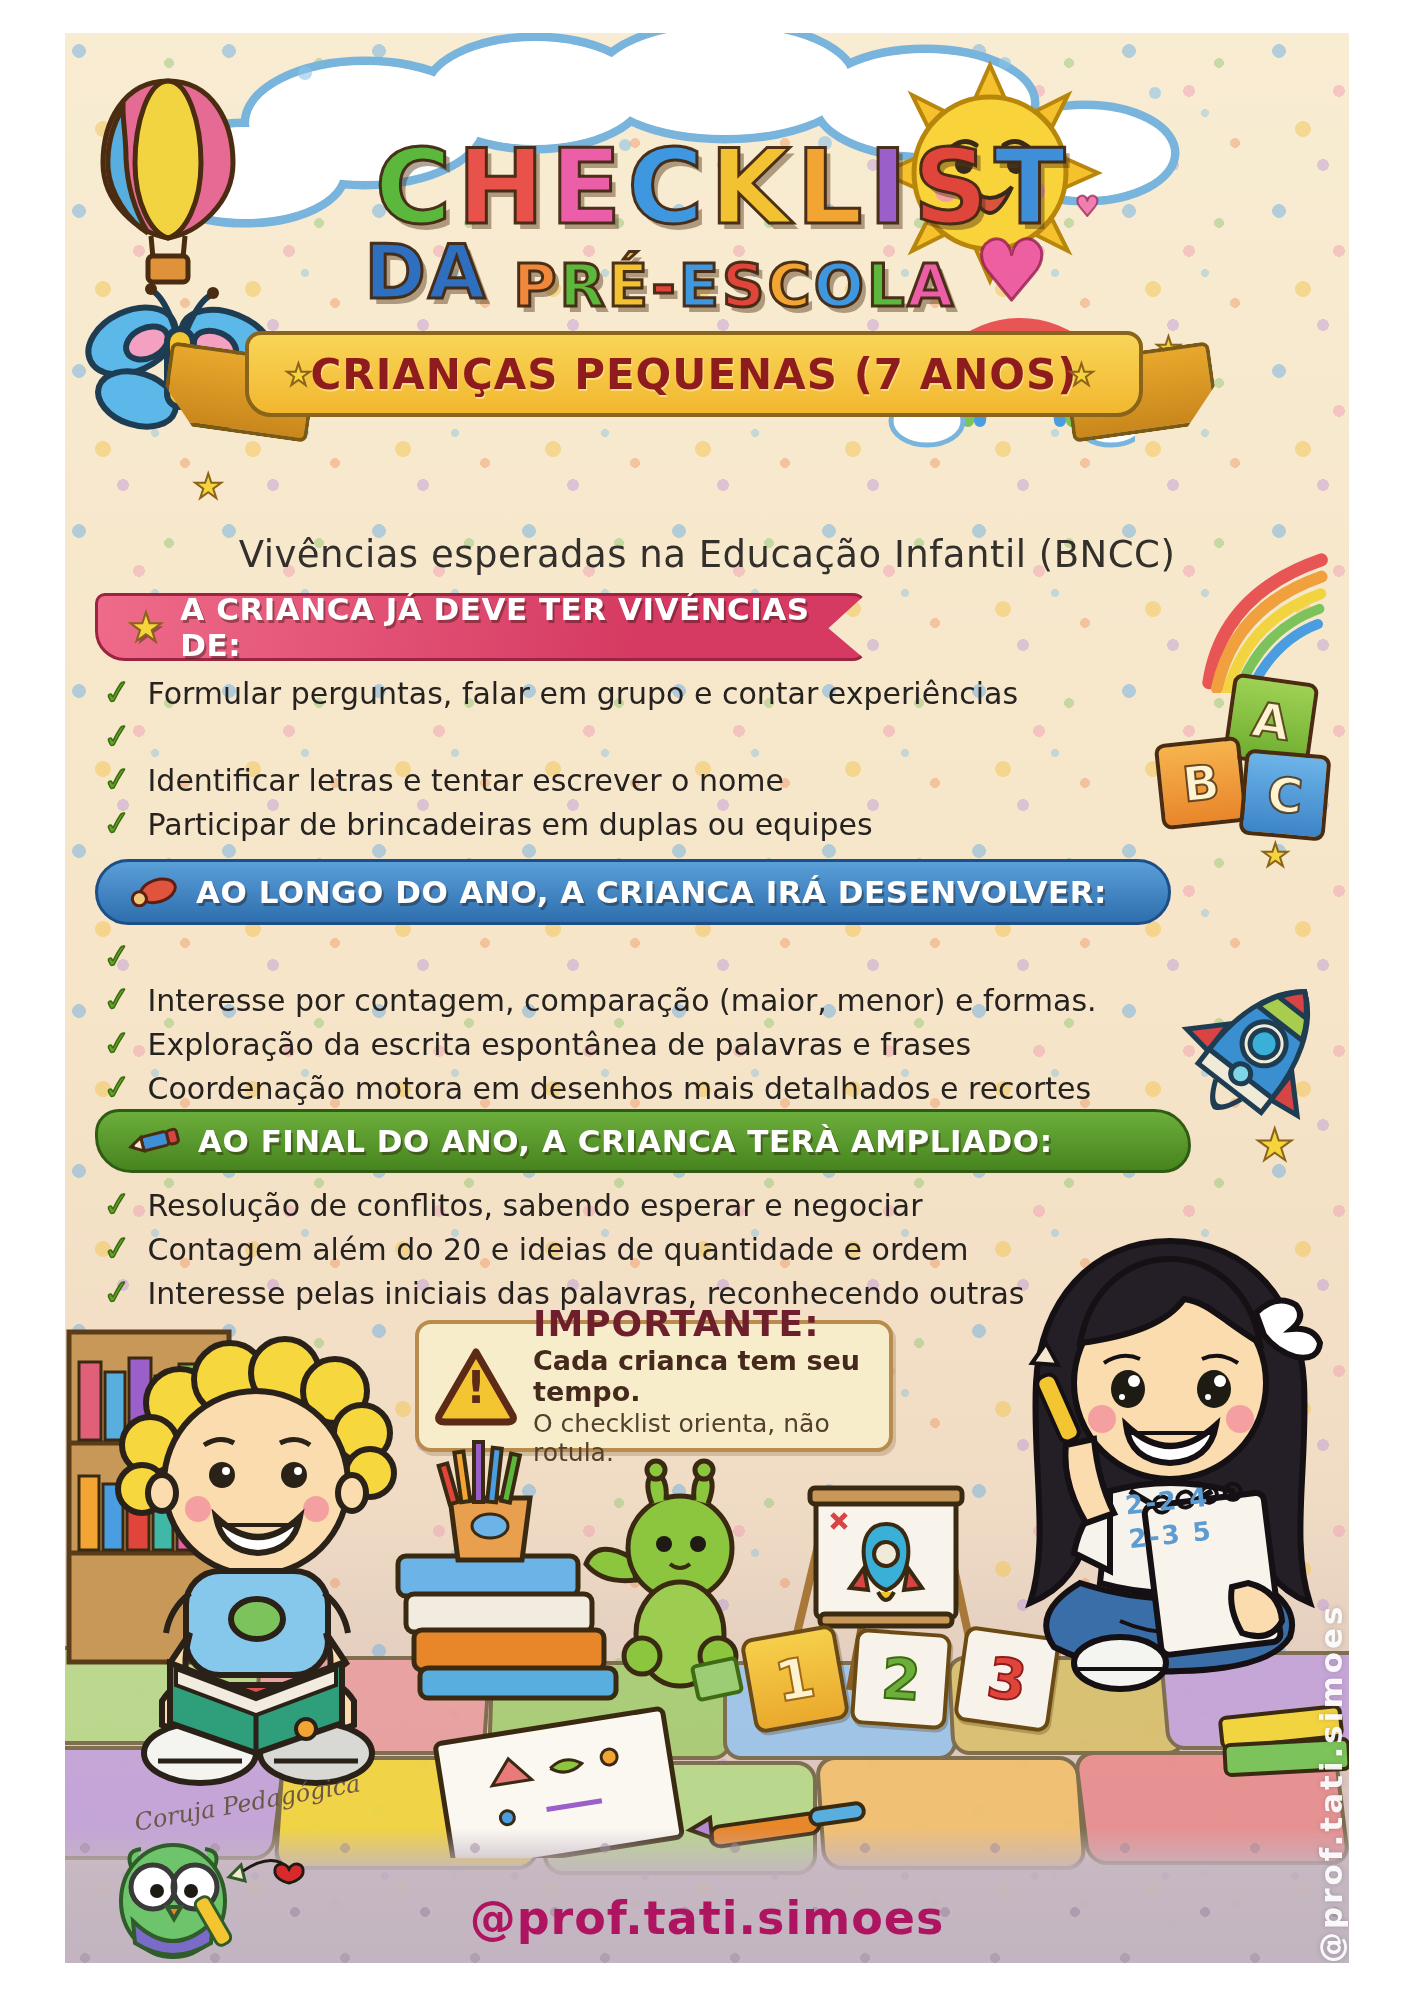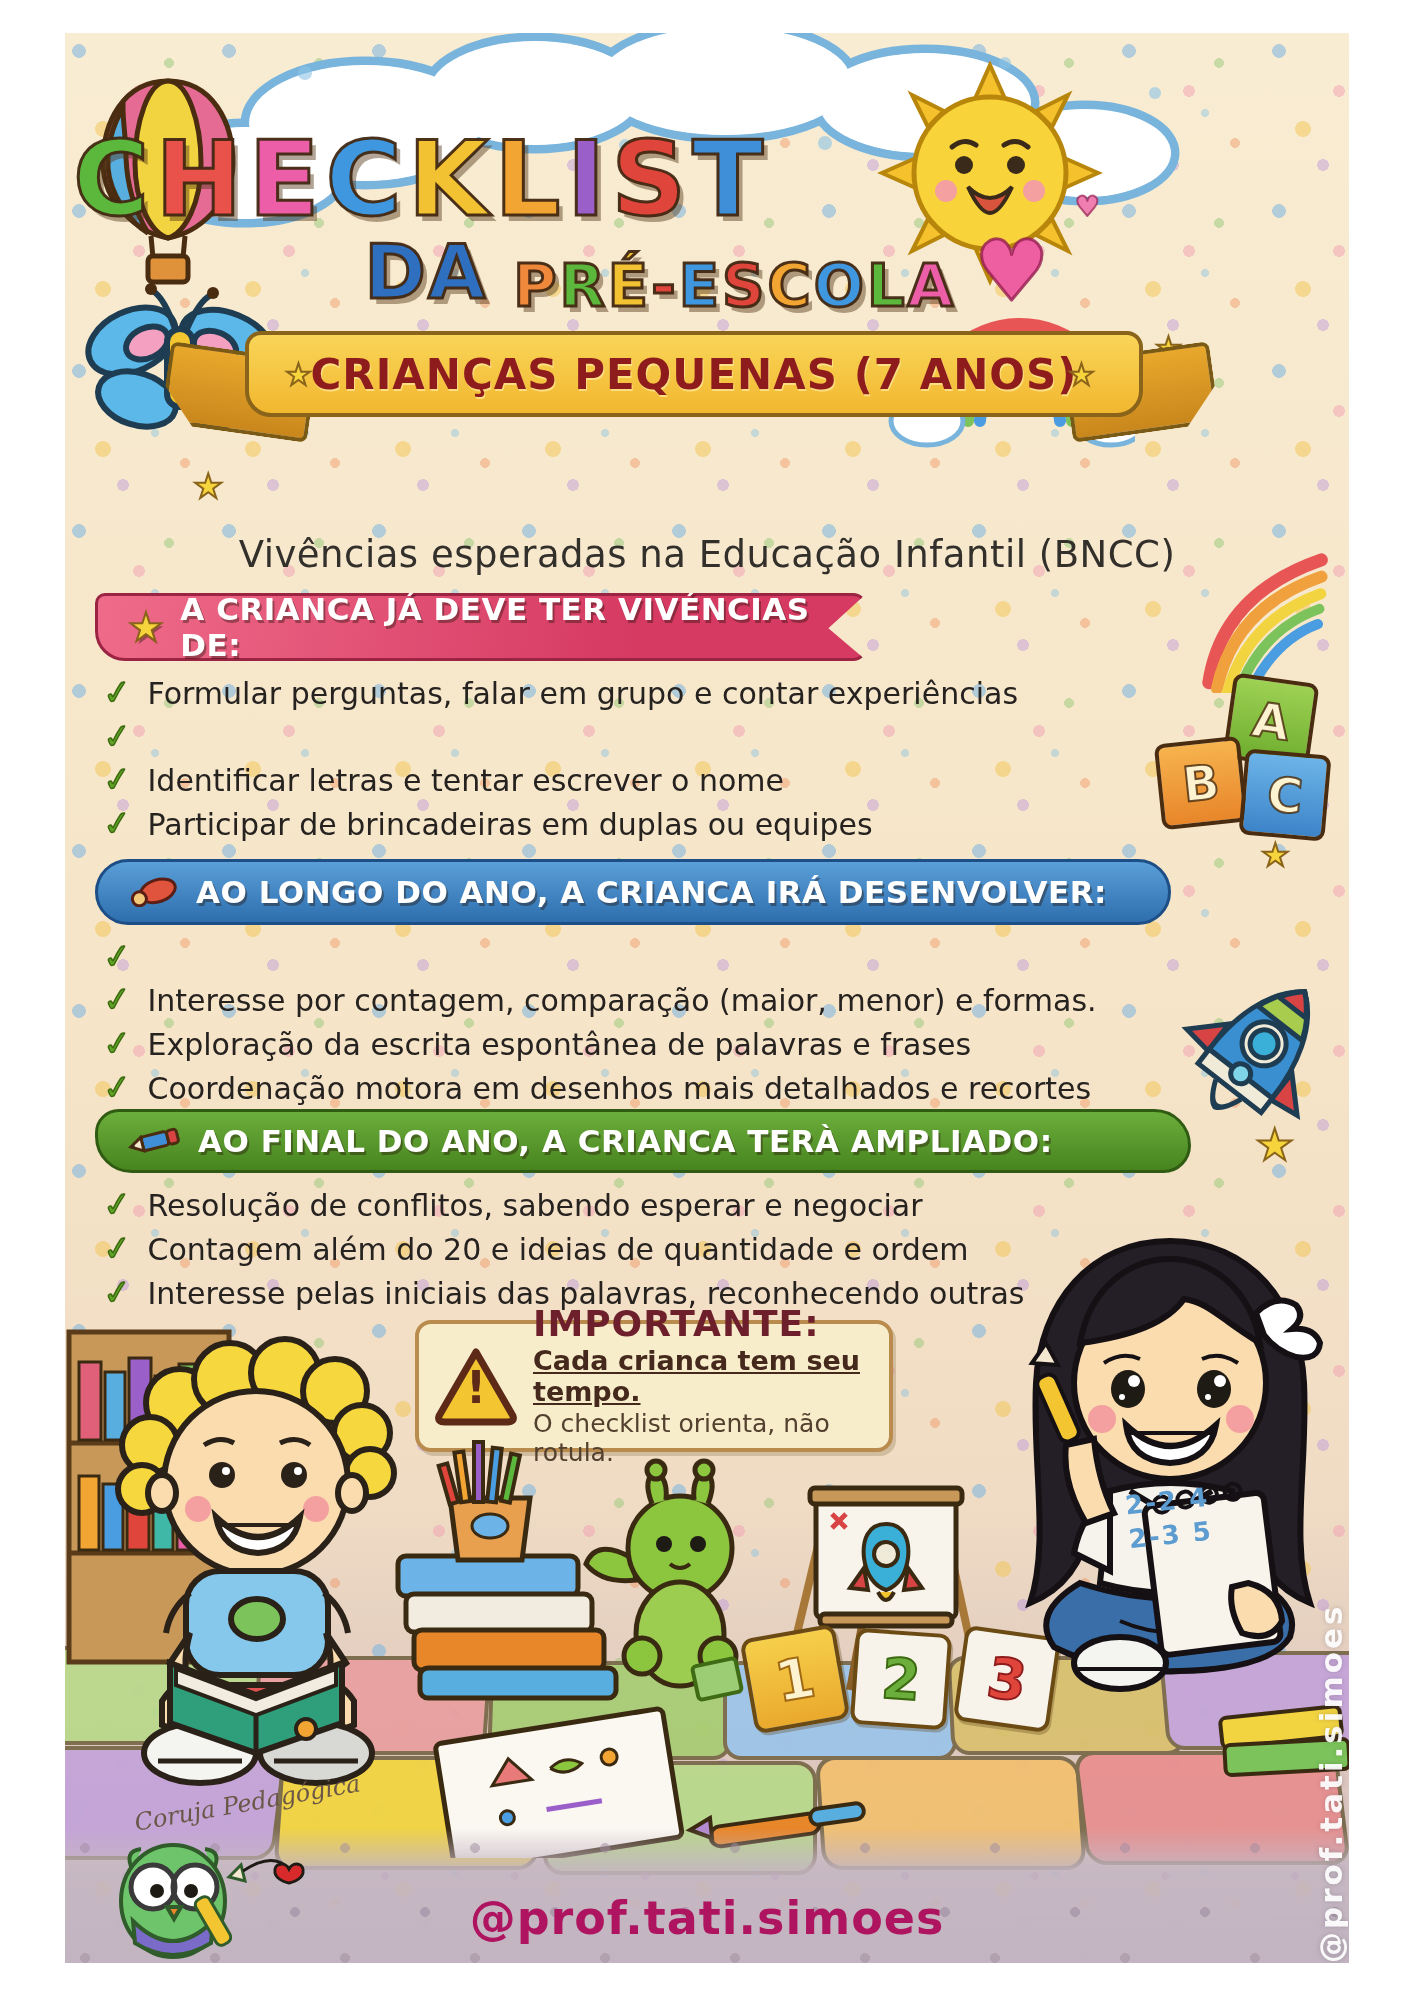--- a/index.html
+++ b/index.html
@@ -14,22 +14,22 @@
       radial-gradient(6px 6px at 58px 132px, rgba(188,150,220,.45) 97%, transparent),
       radial-gradient(5px 5px at 120px 110px, rgba(240,150,100,.45) 97%, transparent),
       radial-gradient(4px 4px at 90px 80px, rgba(120,190,230,.4) 97%, transparent),
       linear-gradient(180deg,#f8ecd2 0%,#f6e5c8 50%,#f0dcc4 76%,#dcc6be 90%,#ccbec8 100%);
     background-size:150px 160px,150px 160px,150px 160px,150px 160px,150px 160px,150px 160px,150px 160px,100% 100%;}
   .abs{position:absolute;}
 
   
   .cloudsvg{left:0;top:0;}
   
-  .title1{left:0;top:86px;width:100%;font-weight:bold;font-size:104px;
-          letter-spacing:6px;margin:8px;line-height:1;}
+  .title1{left:0;top:86px;width:100%;text-align:center;font-weight:bold;font-size:104px;
+          letter-spacing:6px;margin:16px;line-height:1;}
   .title2{left:0;top:196px;width:100%;text-align:center;font-weight:bold;margin:0;line-height:1;}
   .ltr{-webkit-text-stroke:3px rgba(66,40,18,.95);text-shadow:5px 6px 0 rgba(85,55,25,.45);}
   .title-da{font-size:74px;letter-spacing:2px;margin-right:26px;vertical-align:8px;}
   .title-main{font-size:59px;letter-spacing:3px;}
   .heart-big{font-size:84px;color:#ee5fa2;-webkit-text-stroke:3px rgba(150,30,80,.8);
              margin-left:18px;vertical-align:6px;}
 
   
   .ribbon{left:100px;top:292px;width:1050px;height:96px;}
   .ribbon .flap{position:absolute;top:26px;width:140px;height:74px;background:linear-gradient(#e8a82c,#c9871c);
@@ -71,21 +71,21 @@
 
   
   .important{left:350px;top:1287px;width:478px;height:132px;background:#f8edcb;
              border:4px solid #b98c4e;border-radius:16px;box-shadow:3px 4px 0 rgba(120,90,50,.25);
              display:flex;align-items:center;gap:14px;padding:0 14px;box-sizing:border-box;}
   .warn{position:relative;width:86px;height:80px;flex:0 0 auto;}
   .warn svg{display:block;}
   .warn .bang{position:absolute;left:0;top:16px;width:100%;text-align:center;font-size:44px;
               font-weight:bold;color:#5d2a18;}
   .imp-title{font-size:36px;font-weight:bold;color:#6d1f2c;letter-spacing:1px;line-height:1.05;}
-  .imp-l1{font-size:27px;font-weight:bold;color:#44291c;margin-top:2px;text-decoration:underline;}
+  .imp-l1{font-size:27px;font-weight:bold;color:#44291c;margin-top:2px;}
   .imp-l2{font-size:25px;color:#53402f;margin-top:2px;}
 
   
   .matsvg{left:0;top:1555px;}
   .shelf{left:0px;top:1295px;}
   .boysvg{left:5px;top:1300px;}
   .girlsvg{left:905px;top:1190px;}
   .midsvg{left:315px;top:1405px;}
   .blocks123{left:628px;top:1598px;display:flex;gap:10px;align-items:flex-end;}
   .nblock{width:88px;height:88px;border:4px solid #6b4a14;border-radius:12px;display:flex;

